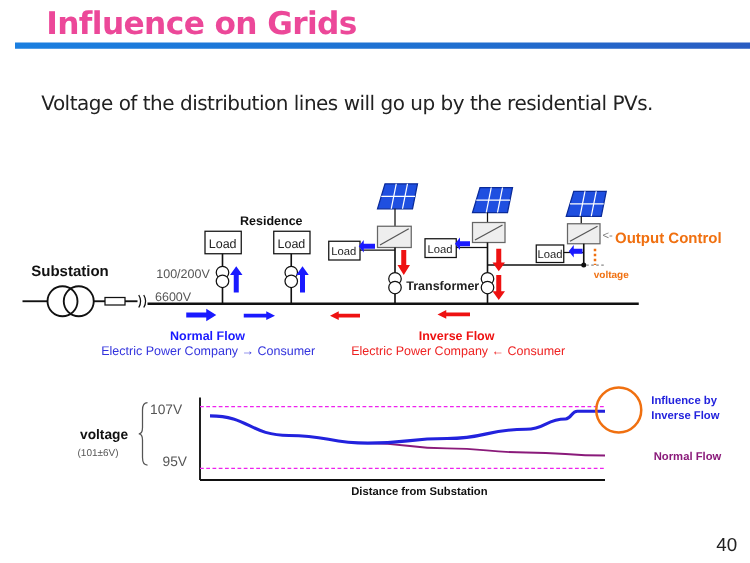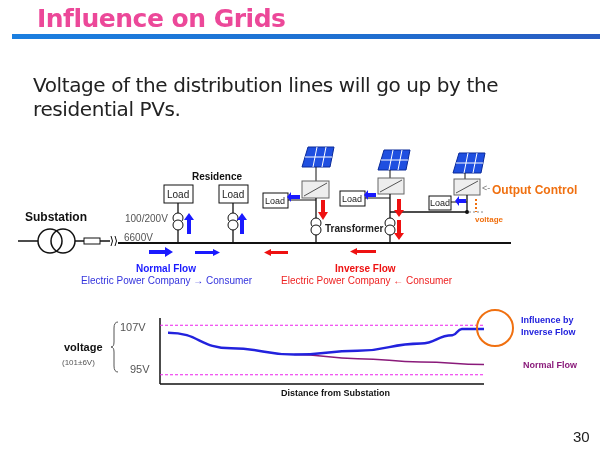--- a/index.html
+++ b/index.html
@@ -1,19 +1,19 @@
 <!DOCTYPE html>
 <html><head>
 <meta charset="utf-8">
 <style>
   html, body { margin:0; padding:0; }
   body { width:600px; height:450px; background:#ffffff; position:relative; overflow:hidden; font-family:"Liberation Sans", sans-serif; }
   .title { position:absolute; left:37px; top:4px; font-size:25px; font-weight:bold; color:#ec4899; font-family:"DejaVu Sans", sans-serif; letter-spacing:-0.5px; }
   .title-bar { position:absolute; left:12px; top:34px; width:588px; height:5px; background:linear-gradient(to right,#1b7fe0,#1f6fd0 60%,#2a5cc2); }
-  .subtitle { position:absolute; left:33px; top:73px; font-size:20px; color:#222; font-family:"DejaVu Sans", sans-serif; letter-spacing:-0.4px; }
+  .subtitle { position:absolute; left:33px; top:73px; font-size:16px; color:#222; font-family:"DejaVu Sans", sans-serif; letter-spacing:-0.4px; }
   .page-num { position:absolute; left:573px; top:428px; font-size:15px; color:#222; }
   svg { position:absolute; left:0; top:0; }
   svg text { font-family:"Liberation Sans", sans-serif; }
 </style>
 </head>
 <body>
 
 <div class="title">Influence on Grids</div>
 <div class="title-bar"></div>
 <div class="subtitle">Voltage of the distribution lines will go up by the residential PVs.</div>
@@ -152,13 +152,13 @@
     <path id="series-normal" fill="none" stroke="#8a1a7a" stroke-width="1.5" d="M294.4,354.53749999999997 C326,354.53749999999997 326,358.66249999999997 357.6,358.66249999999997 C389.20000000000005,358.66249999999997 389.20000000000005,361.96250000000003 420.8,361.96250000000003 C452.4,361.96250000000003 452.4,364.4375 484,364.4375"></path>
     <path id="series-inverse" fill="none" stroke="#2222dd" stroke-width="2.5" d="M168,332.675 C199.6,332.675 199.6,348.34999999999997 231.2,348.34999999999997 C262.79999999999995,348.34999999999997 262.79999999999995,354.53749999999997 294.4,354.53749999999997 C326,354.53749999999997 326,350.825 357.6,350.825 C389.20000000000005,350.825 389.20000000000005,343.40000000000003 420.8,343.40000000000003 C436.6,343.40000000000003 436.6,335.15000000000003 452.40000000000003,335.15000000000003 C457.14,335.15000000000003 457.14,328.96250000000003 461.88,328.96250000000003 C472.94,328.96250000000003 472.94,328.96250000000003 484,328.96250000000003"></path>
     <circle cx="495" cy="328" r="18" fill="none" stroke="#f07010" stroke-width="2"></circle>
     <text x="521" y="323" font-size="9" font-weight="bold" fill="#2222dd">Influence by</text>
     <text x="521" y="335" font-size="9" font-weight="bold" fill="#2222dd">Inverse Flow</text>
     <text x="523" y="368" font-size="9" font-weight="bold" fill="#8a1a7a">Normal Flow</text>
     <text x="281" y="396" font-size="9" font-weight="bold" fill="#111">Distance from Substation</text>
   </g>
 </svg>
 
-<div class="page-num">30</div>
+<div class="page-num">40</div>
 
 </body></html>

